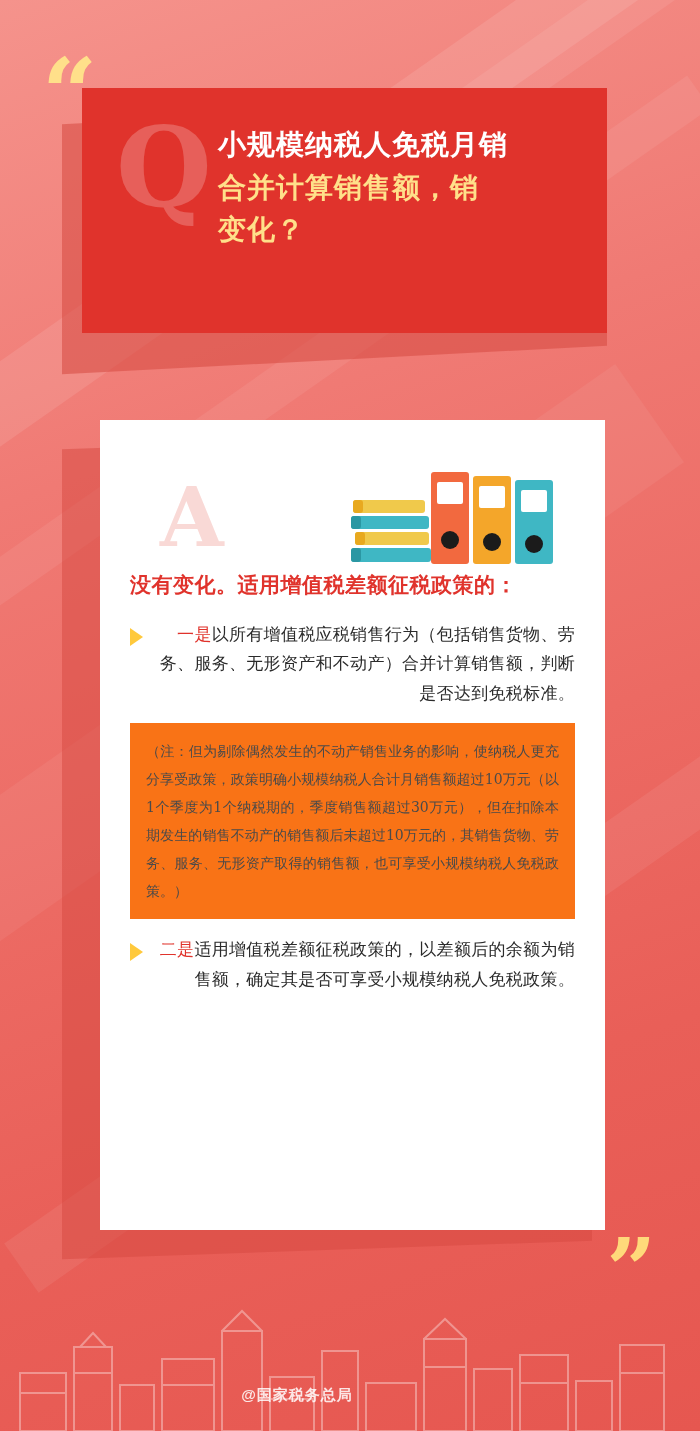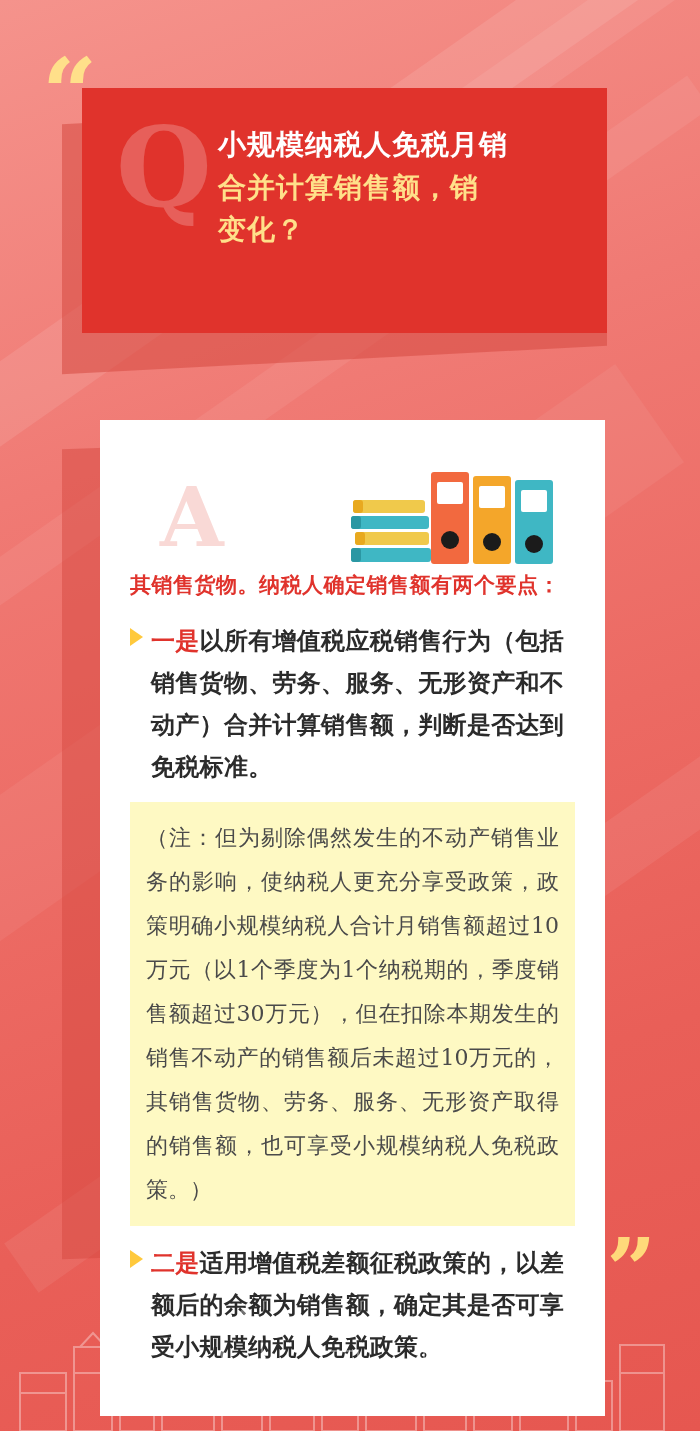--- a/index.html
+++ b/index.html
@@ -159,31 +159,32 @@
     flex: 0 0 auto;
     width: 0;
     height: 0;
     border-left: 13px solid #ffc93c;
     border-top: 9px solid transparent;
     border-bottom: 9px solid transparent;
     margin: 8px 8px 0 0;
   }
   .point-text {
     color: #2b2b2b;
-    font-size: 24px;
-    font-weight: bold;
+    font-size: 17px;
+    font-weight: normal;
     line-height: 1.75;
     letter-spacing: 0.3px;
+    text-align: right;
   }
   .point-text .key { color: #e0332c; }
   .note {
-    background: #fef9c3;
+    background: #f97316;
     color: #4a4a4a;
     font-family: "DejaVu Serif", serif;
-    font-size: 22px;
+    font-size: 14px;
     line-height: 2.0;
     padding: 14px 16px 14px 16px;
     margin: 4px 0 16px 0;
     text-align: justify;
   }
 
   
   .city {
     position: absolute;
     left: 0;
@@ -192,22 +193,23 @@
     height: 150px;
     opacity: 0.35;
   }
   .footer {
     position: absolute;
     left: 0;
     bottom: 26px;
     width: 594px;
     text-align: center;
     color: rgba(255,255,255,0.85);
-    font-size: 20px;
+    font-size: 15px;
     letter-spacing: 1px;
+    font-weight: bold;
   }
 </style>
 </head>
 <body>
 
 <div class="poster">
 
   <div class="streak s1"></div>
   <div class="streak s2"></div>
   <div class="streak s3"></div>
@@ -247,21 +249,21 @@
         <circle cx="99" cy="74" r="9" fill="#1b1b1b"></circle>
         <rect x="122" y="10" width="38" height="88" rx="3" fill="#f4a62a"></rect>
         <rect x="128" y="20" width="26" height="22" rx="2" fill="#ffffff"></rect>
         <circle cx="141" cy="76" r="9" fill="#1b1b1b"></circle>
         <rect x="164" y="14" width="38" height="84" rx="3" fill="#3fb7c4"></rect>
         <rect x="170" y="24" width="26" height="22" rx="2" fill="#ffffff"></rect>
         <circle cx="183" cy="78" r="9" fill="#1b1b1b"></circle>
       </svg>
     </div>
 
-    <div class="a-lead">其销售货物。纳税人确定销售额有两个要点：</div>
+    <div class="a-lead">没有变化。适用增值税差额征税政策的：</div>
 
     <div class="point">
       <div class="tri"></div>
       <div class="point-text">
         <span class="key">一是</span><span>以所有增值税应税销售行为（包括销售货物、劳务、服务、无形资产和不动产）合并计算销售额，判断是否达到免税标准。</span>
       </div>
     </div>
 
     <div class="note">（注：但为剔除偶然发生的不动产销售业务的影响，使纳税人更充分享受政策，政策明确小规模纳税人合计月销售额超过10万元（以1个季度为1个纳税期的，季度销售额超过30万元），但在扣除本期发生的销售不动产的销售额后未超过10万元的，其销售货物、劳务、服务、无形资产取得的销售额，也可享受小规模纳税人免税政策。）</div>
 

